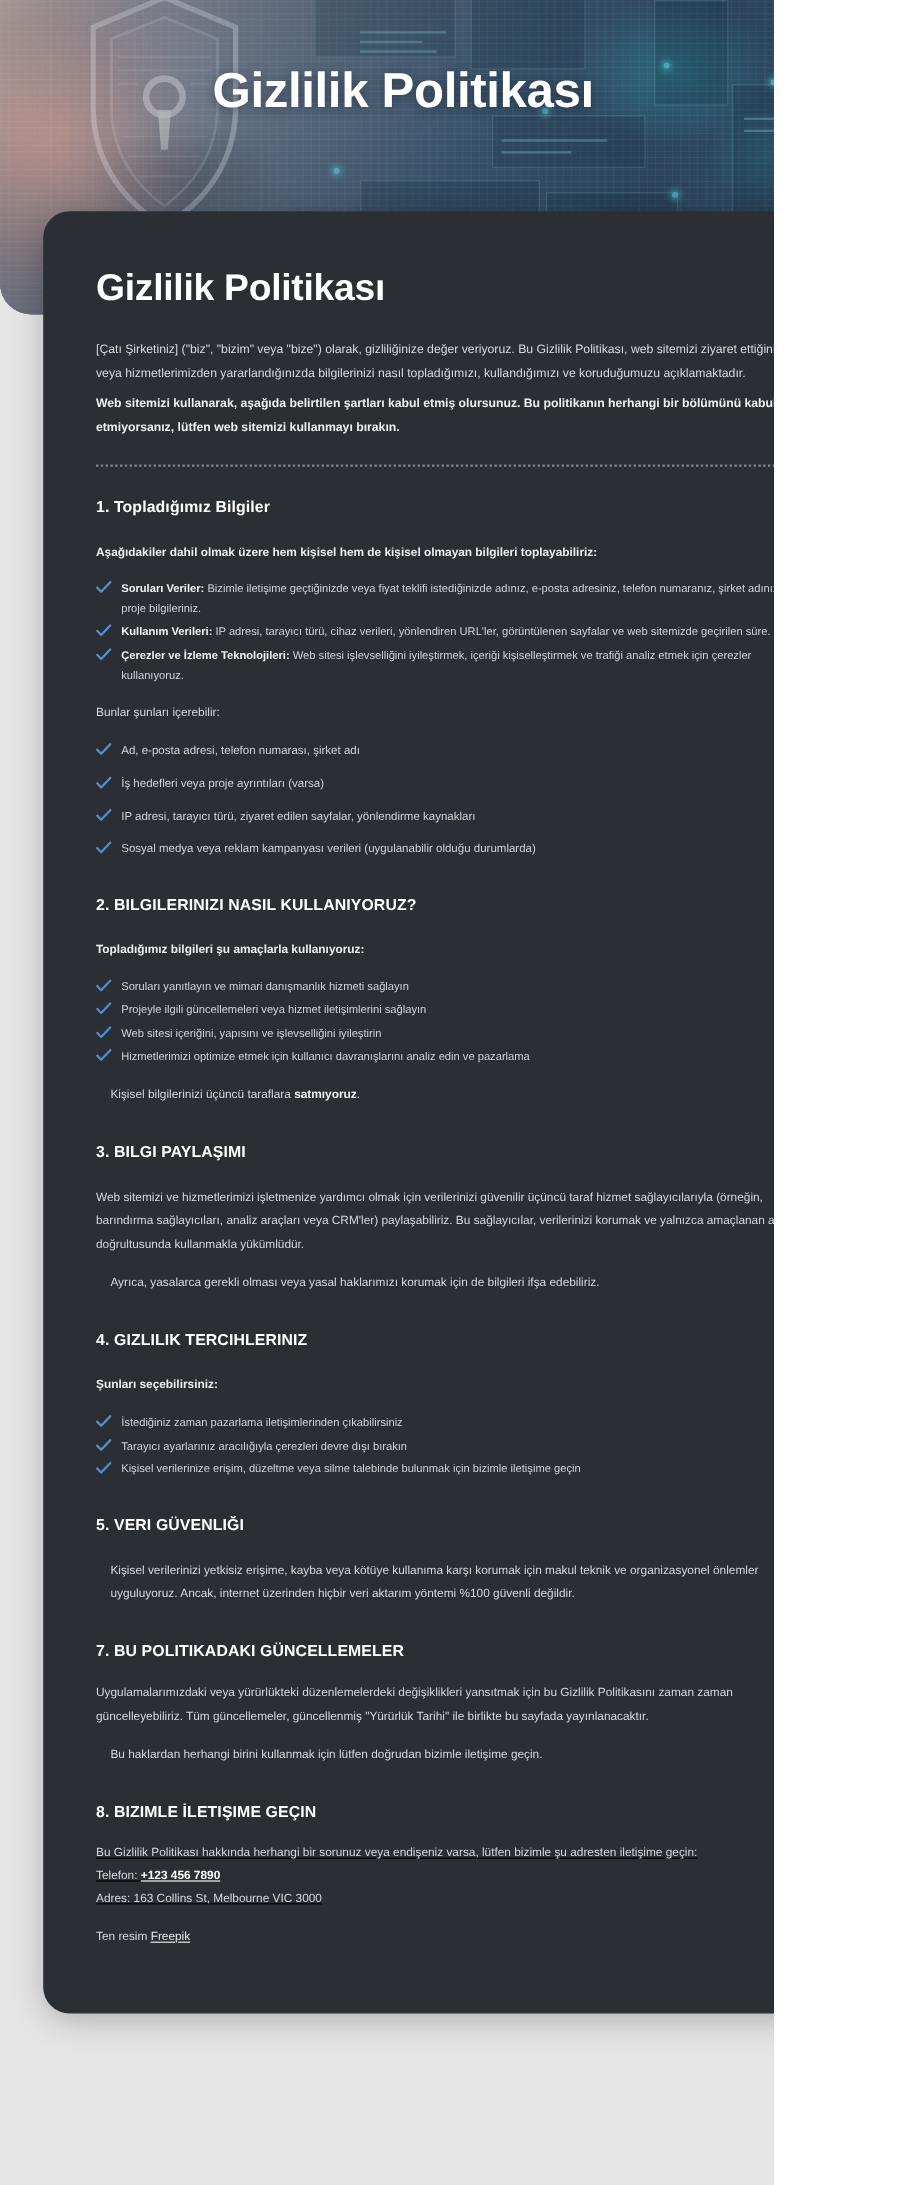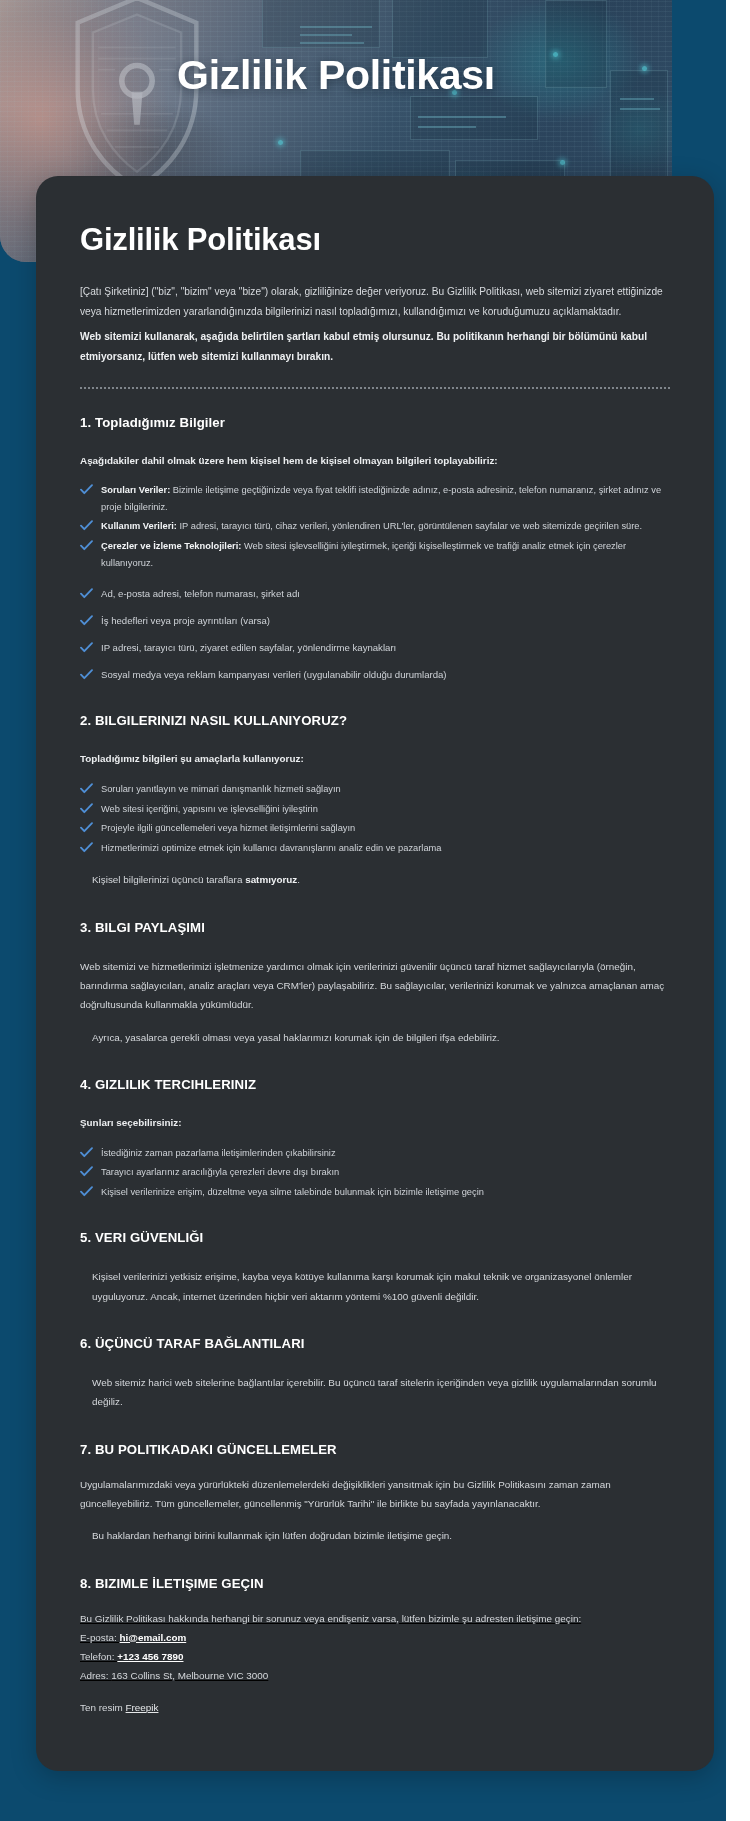--- a/index.html
+++ b/index.html
@@ -5,23 +5,23 @@
 <style>
   * { box-sizing: border-box; margin: 0; padding: 0; }
   html, body {
     width: 750px;
     background: #ffffff;
     font-family: "Liberation Sans", sans-serif;
     -webkit-font-smoothing: antialiased;
   }
   .page {
     position: relative;
-    width: 726px;
+    width: 645px;
     min-height: 1821px;
-    background: #0c4a6e;
+    background: #e5e5e5;
     overflow: hidden;
   }
 
   
   .hero {
     position: absolute;
     left: 0;
     top: 0;
     width: 672px;
     height: 262px;
@@ -302,20 +302,21 @@
         <li>
           <span class="tick">
             <svg viewBox="0 0 14 12" width="13" height="11">
                 <path d="M1 6.2 L4.6 10 L13 1.2" fill="none" stroke="#4f8fd6" stroke-width="2" stroke-linecap="round" stroke-linejoin="round"></path>
               </svg>
           </span>
           <b>Çerezler ve İzleme Teknolojileri:</b><span> Web sitesi işlevselliğini iyileştirmek, içeriği kişiselleştirmek ve trafiği analiz etmek için çerezler kullanıyoruz.</span>
         </li>
       </ul>
 
+      <p class="body">Bunlar şunları içerebilir:</p>
 
       <ul class="checks roomy">
         <li>
           <span class="tick">
             <svg viewBox="0 0 14 12" width="13" height="11">
                 <path d="M1 6.2 L4.6 10 L13 1.2" fill="none" stroke="#4f8fd6" stroke-width="2" stroke-linecap="round" stroke-linejoin="round"></path>
               </svg>
           </span>
           <span>Ad, e-posta adresi, telefon numarası, şirket adı</span>
         </li>
@@ -358,29 +359,29 @@
               </svg>
           </span>
           <span>Soruları yanıtlayın ve mimari danışmanlık hizmeti sağlayın</span>
         </li>
         <li>
           <span class="tick">
             <svg viewBox="0 0 14 12" width="13" height="11">
                 <path d="M1 6.2 L4.6 10 L13 1.2" fill="none" stroke="#4f8fd6" stroke-width="2" stroke-linecap="round" stroke-linejoin="round"></path>
               </svg>
           </span>
+          <span>Projeyle ilgili güncellemeleri veya hizmet iletişimlerini sağlayın</span>
+        </li>
+        <li>
+          <span class="tick">
+            <svg viewBox="0 0 14 12" width="13" height="11">
+                <path d="M1 6.2 L4.6 10 L13 1.2" fill="none" stroke="#4f8fd6" stroke-width="2" stroke-linecap="round" stroke-linejoin="round"></path>
+              </svg>
+          </span>
           <span>Web sitesi içeriğini, yapısını ve işlevselliğini iyileştirin</span>
-        </li>
-        <li>
-          <span class="tick">
-            <svg viewBox="0 0 14 12" width="13" height="11">
-                <path d="M1 6.2 L4.6 10 L13 1.2" fill="none" stroke="#4f8fd6" stroke-width="2" stroke-linecap="round" stroke-linejoin="round"></path>
-              </svg>
-          </span>
-          <span>Projeyle ilgili güncellemeleri veya hizmet iletişimlerini sağlayın</span>
         </li>
         <li>
           <span class="tick">
             <svg viewBox="0 0 14 12" width="13" height="11">
                 <path d="M1 6.2 L4.6 10 L13 1.2" fill="none" stroke="#4f8fd6" stroke-width="2" stroke-linecap="round" stroke-linejoin="round"></path>
               </svg>
           </span>
           <span>Hizmetlerimizi optimize etmek için kullanıcı davranışlarını analiz edin ve pazarlama</span>
         </li>
       </ul>
@@ -423,36 +424,31 @@
           <span>Kişisel verilerinize erişim, düzeltme veya silme talebinde bulunmak için bizimle iletişime geçin</span>
         </li>
       </ul>
     </div>
 
     <div class="sec-block">
       <h2 class="sec">5. VERI GÜVENLIĞI</h2>
       <p class="body">Kişisel verilerinizi yetkisiz erişime, kayba veya kötüye kullanıma karşı korumak için makul teknik ve organizasyonel önlemler uyguluyoruz. Ancak, internet üzerinden hiçbir veri aktarım yöntemi %100 güvenli değildir.</p>
     </div>
 
-    <div class="sec-block">
-      <h2 class="sec">6. ÜÇÜNCÜ TARAF BAĞLANTILARI</h2>
-      <p class="body">Web sitemiz harici web sitelerine bağlantılar içerebilir. Bu üçüncü taraf sitelerin içeriğinden veya gizlilik uygulamalarından sorumlu değiliz.</p>
-    </div>
 
     <div class="sec-block">
       <h2 class="sec tight">7. BU POLITIKADAKI GÜNCELLEMELER</h2>
       <p class="body">Uygulamalarımızdaki veya yürürlükteki düzenlemelerdeki değişiklikleri yansıtmak için bu Gizlilik Politikasını zaman zaman güncelleyebiliriz. Tüm güncellemeler, güncellenmiş "Yürürlük Tarihi" ile birlikte bu sayfada yayınlanacaktır.</p>
       <p class="body">Bu haklardan herhangi birini kullanmak için lütfen doğrudan bizimle iletişime geçin.</p>
     </div>
 
     <div>
       <h2 class="sec tight">8. BIZIMLE İLETIŞIME GEÇIN</h2>
       <div class="contact-lines">
         <div class="cl">Bu Gizlilik Politikası hakkında herhangi bir sorunuz veya endişeniz varsa, lütfen bizimle şu adresten iletişime geçin:</div>
-        <div class="cl"><span>E-posta: </span><a href="#">hi@email.com</a></div>
         <div class="cl"><span>Telefon: </span><a href="#">+123 456 7890</a></div>
         <div class="cl"><span>Adres: </span><span>163 Collins St, Melbourne VIC 3000</span></div>
       </div>
       <div class="credit"><span>Ten resim </span><a href="#">Freepik</a></div>
     </div>
 
   </div>
 </div>
 
 </body></html>

